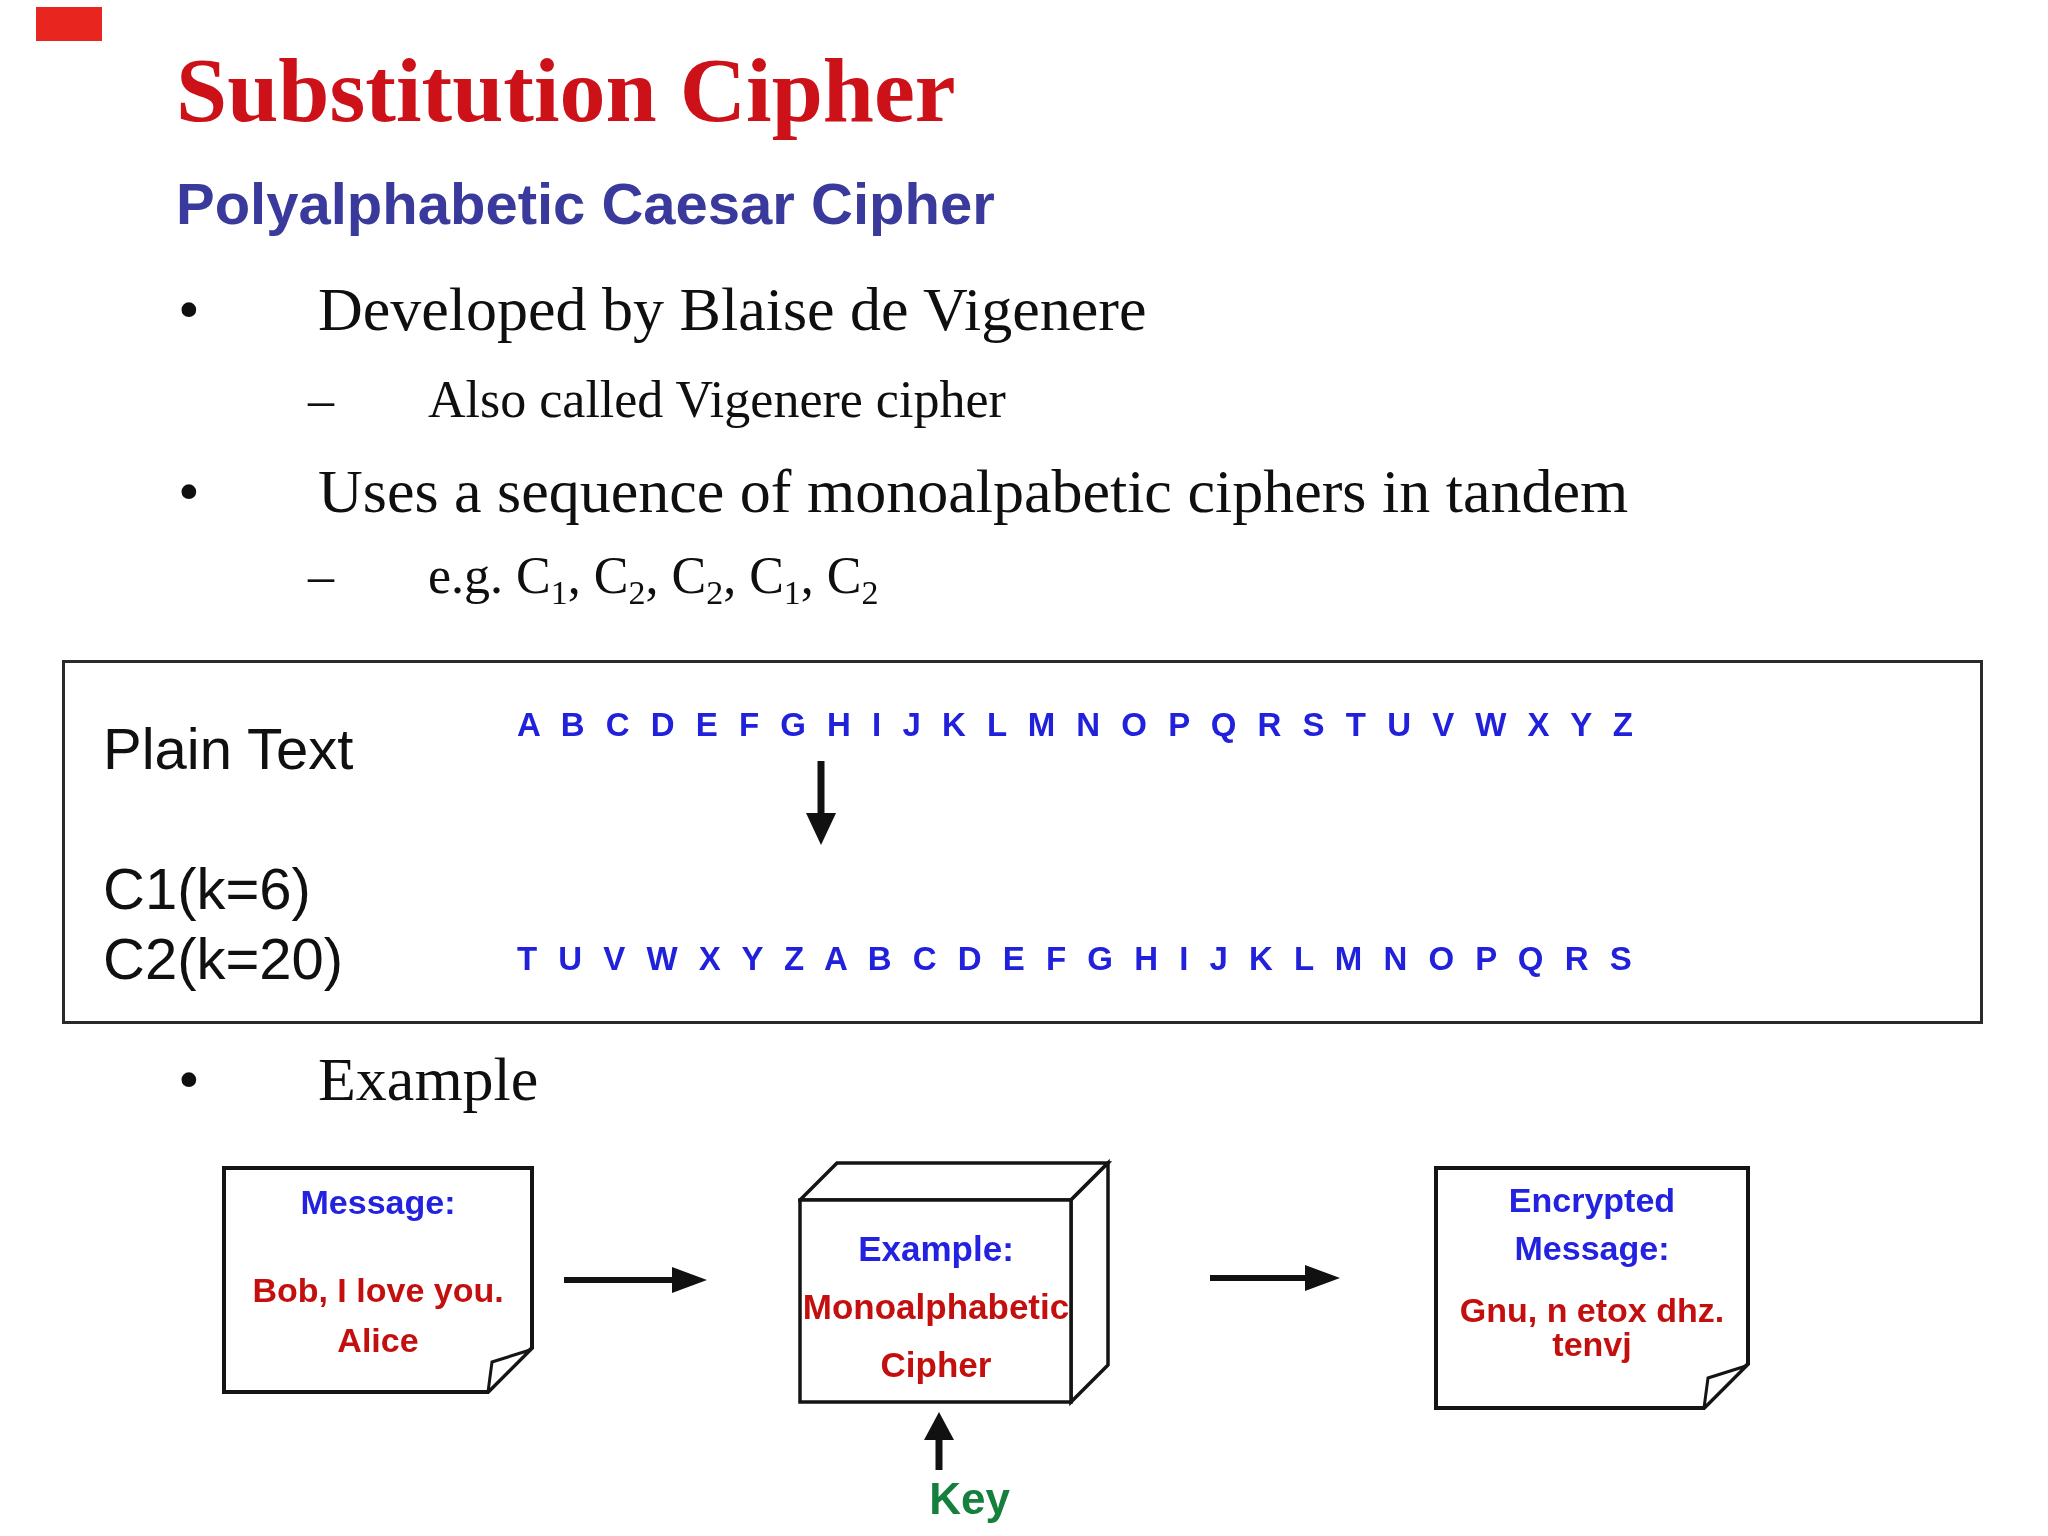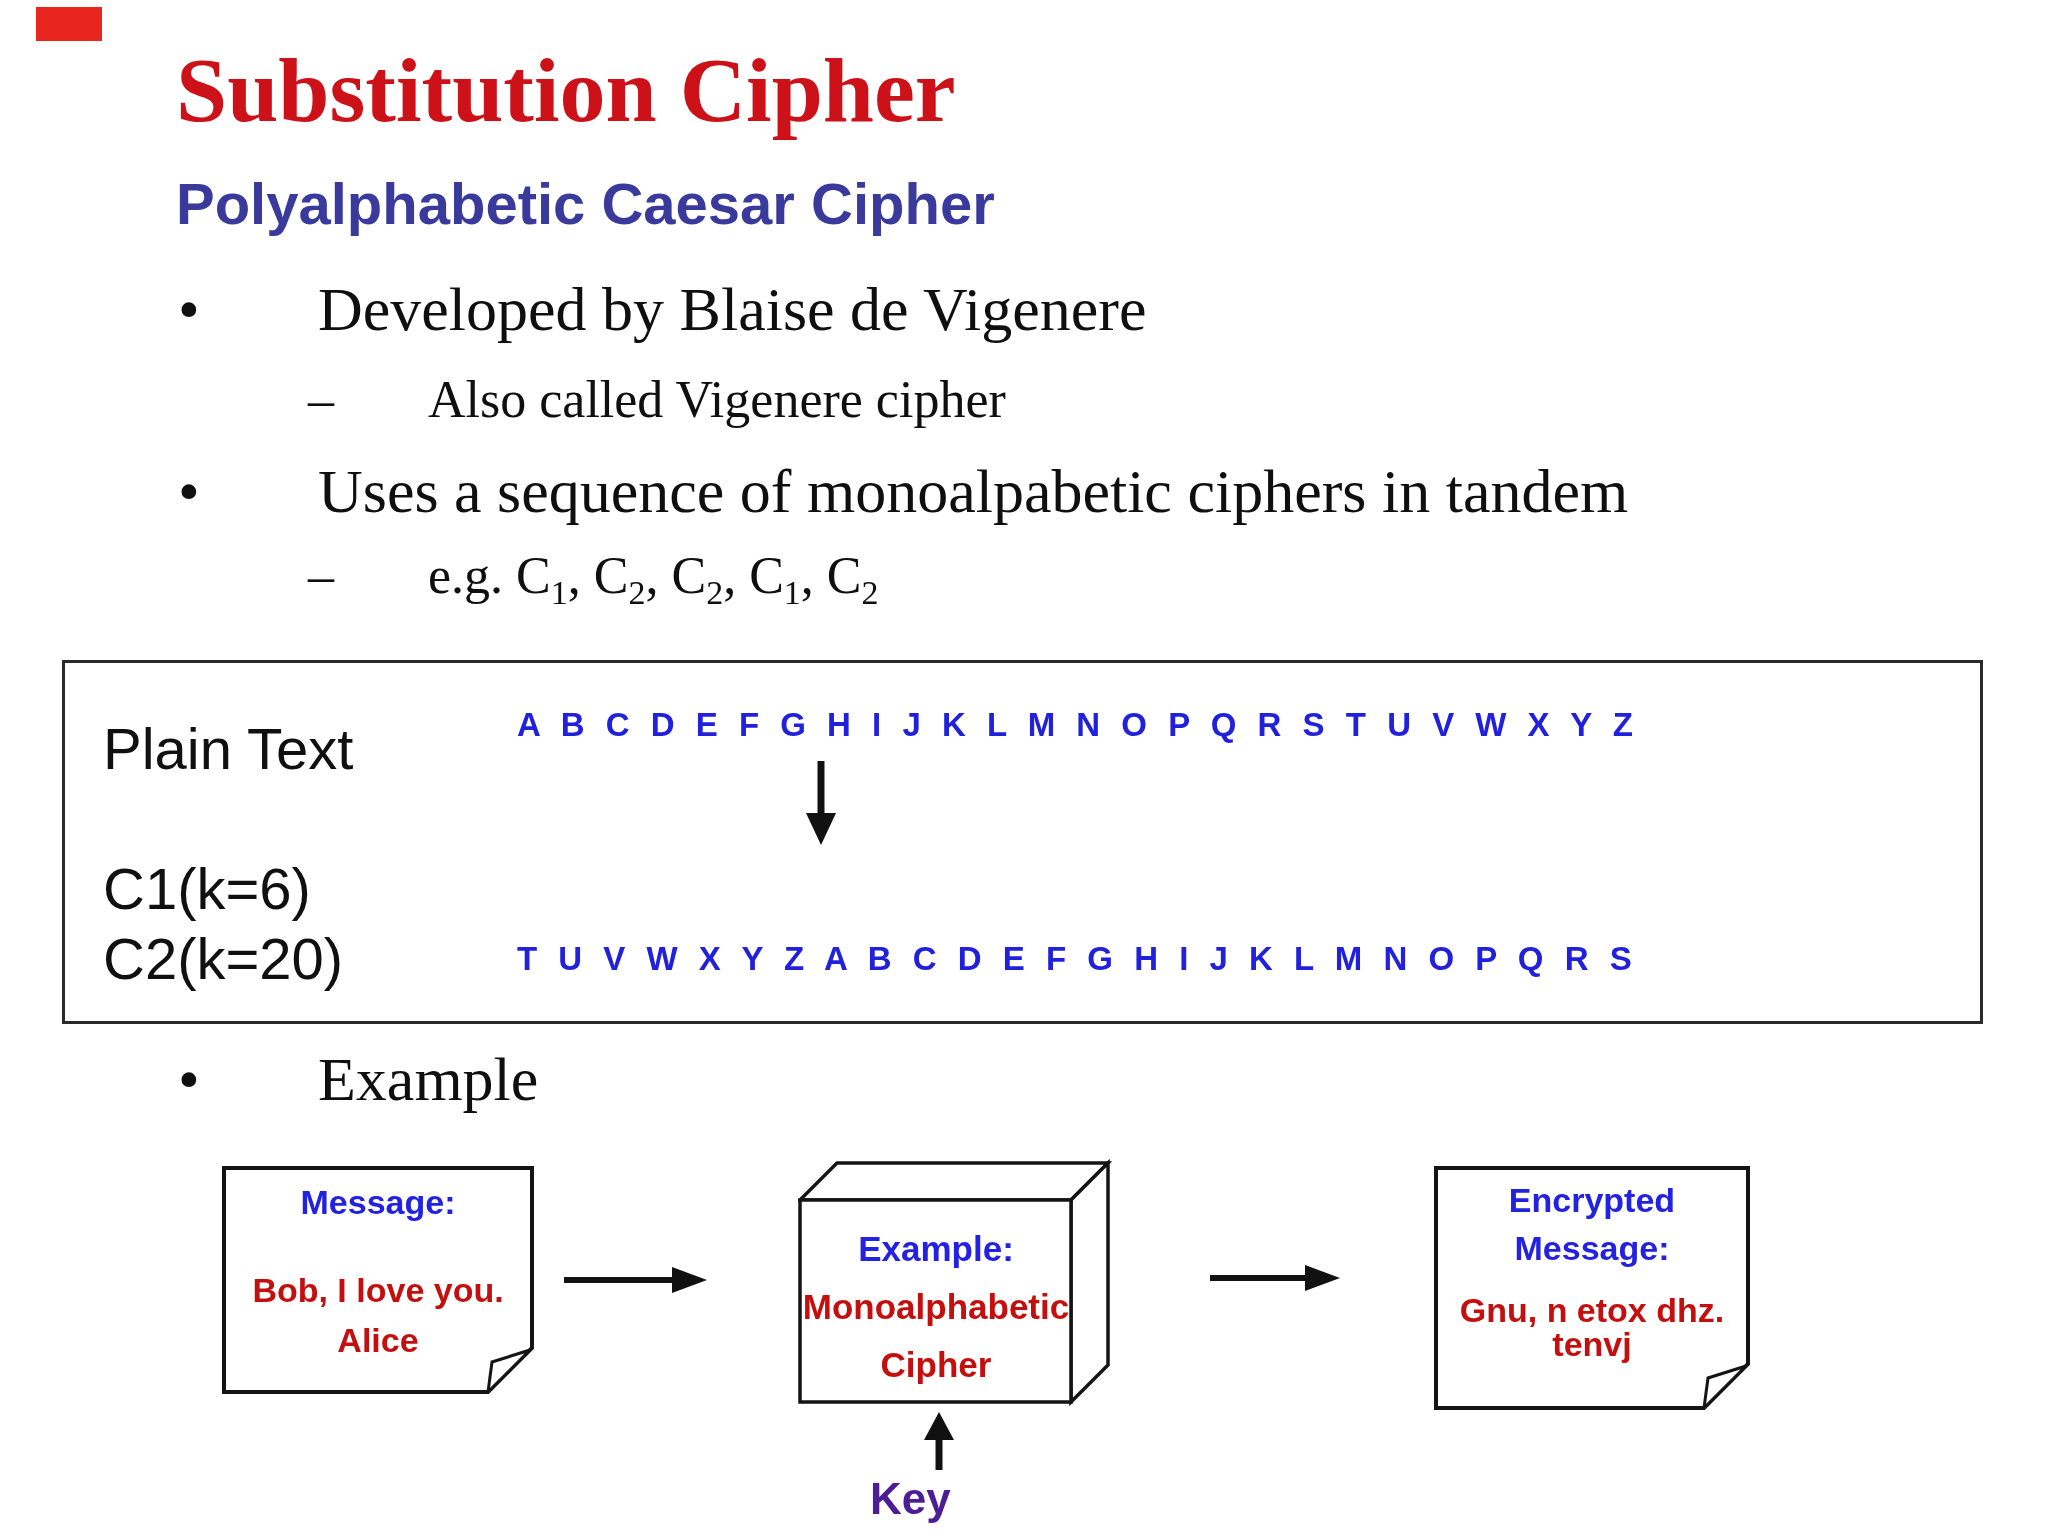--- a/index.html
+++ b/index.html
@@ -50,21 +50,21 @@
   .blue{color:#2222e0;}
   .red{color:#c40f0f;}
   #message-note{left:222px;top:1166px;width:312px;height:228px;}
   #encrypted-note{left:1434px;top:1166px;width:316px;height:244px;}
   #cipher-box{left:798px;top:1158px;width:314px;height:248px;}
   #cipher-text{left:800px;top:1220px;width:272px;text-align:center;font-weight:bold;
     font-size:35px;line-height:58px;}
   #arrow-1{left:562px;top:1262px;}
   #arrow-2{left:1208px;top:1260px;}
   #key-arrow{left:922px;top:1412px;}
-  #key-label{left:870px;top:1474px;width:140px;text-align:left;font-weight:bold;font-size:44px;color:#4c1d95;}
+  #key-label{left:870px;top:1474px;width:140px;text-align:right;font-weight:bold;font-size:44px;color:#15803d;}
 
   
   #message-note .heading{top:16px;}
   #message-note .body1{top:104px;}
   #message-note .body2{top:154px;}
   #encrypted-note .heading1{top:14px;}
   #encrypted-note .heading2{top:62px;}
   #encrypted-note .body1{top:124px;}
   #encrypted-note .body2{top:158px;}
   svg{display:block;}

